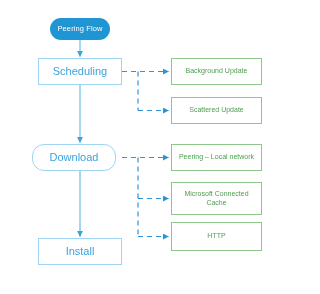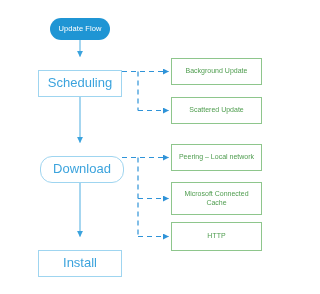--- a/index.html
+++ b/index.html
@@ -36,22 +36,21 @@
     background: #1f95d4;
     border-radius: 11px;
     color: #ffffff;
     font-size: 7.5px;
     letter-spacing: 0.1px;
   }
   .blue-box {
     background: #ffffff;
     border: 1px solid #9fd5f0;
     color: #3ba3dd;
-    font-size: 13px;
-    margin-top: 12px;
+    font-size: 11px;
   }
   .green-box {
     background: #ffffff;
     border: 1px solid #8ec68c;
     color: #4f9d4f;
     font-size: 7px;
     padding: 0 3px;
   }
 </style>
 </head>
@@ -77,28 +76,28 @@
     <line x1="138" y1="71.5" x2="138" y2="110.5" stroke="#2f93d8" stroke-width="1.2" stroke-dasharray="5,4"></line>
     <line x1="138" y1="110.5" x2="168.5" y2="110.5" stroke="#2f93d8" stroke-width="1.2" stroke-dasharray="5,4" marker-end="url(#arrow-dash)"></line>
 
     <line x1="122" y1="157.5" x2="168.5" y2="157.5" stroke="#2f93d8" stroke-width="1.2" stroke-dasharray="5,4" marker-end="url(#arrow-dash)"></line>
     <line x1="138" y1="157.5" x2="138" y2="236.5" stroke="#2f93d8" stroke-width="1.2" stroke-dasharray="5,4"></line>
     <line x1="138" y1="198.5" x2="168.5" y2="198.5" stroke="#2f93d8" stroke-width="1.2" stroke-dasharray="5,4" marker-end="url(#arrow-dash)"></line>
     <line x1="138" y1="236.5" x2="168.5" y2="236.5" stroke="#2f93d8" stroke-width="1.2" stroke-dasharray="5,4" marker-end="url(#arrow-dash)"></line>
   </svg>
 
   <div class="node pill" style="left:50px; top:18px; width:60px; height:22px;">
-    <span>Update Flow</span>
+    <span>Peering Flow</span>
   </div>
 
   <div class="node blue-box" style="left:38px; top:58px; width:84px; height:27px;">
     <span>Scheduling</span>
   </div>
 
-  <div class="node blue-box" style="left:40px; top:144px; width:84px; height:27px;border-radius:12px;">
+  <div class="node blue-box" style="left:32px; top:144px; width:84px; height:27px;border-radius:12px;">
     <span>Download</span>
   </div>
 
   <div class="node blue-box" style="left:38px; top:238px; width:84px; height:27px;">
     <span>Install</span>
   </div>
 
   <div class="node green-box" style="left:171px; top:58px; width:91px; height:27px;">
     <span>Background Update</span>
   </div>

